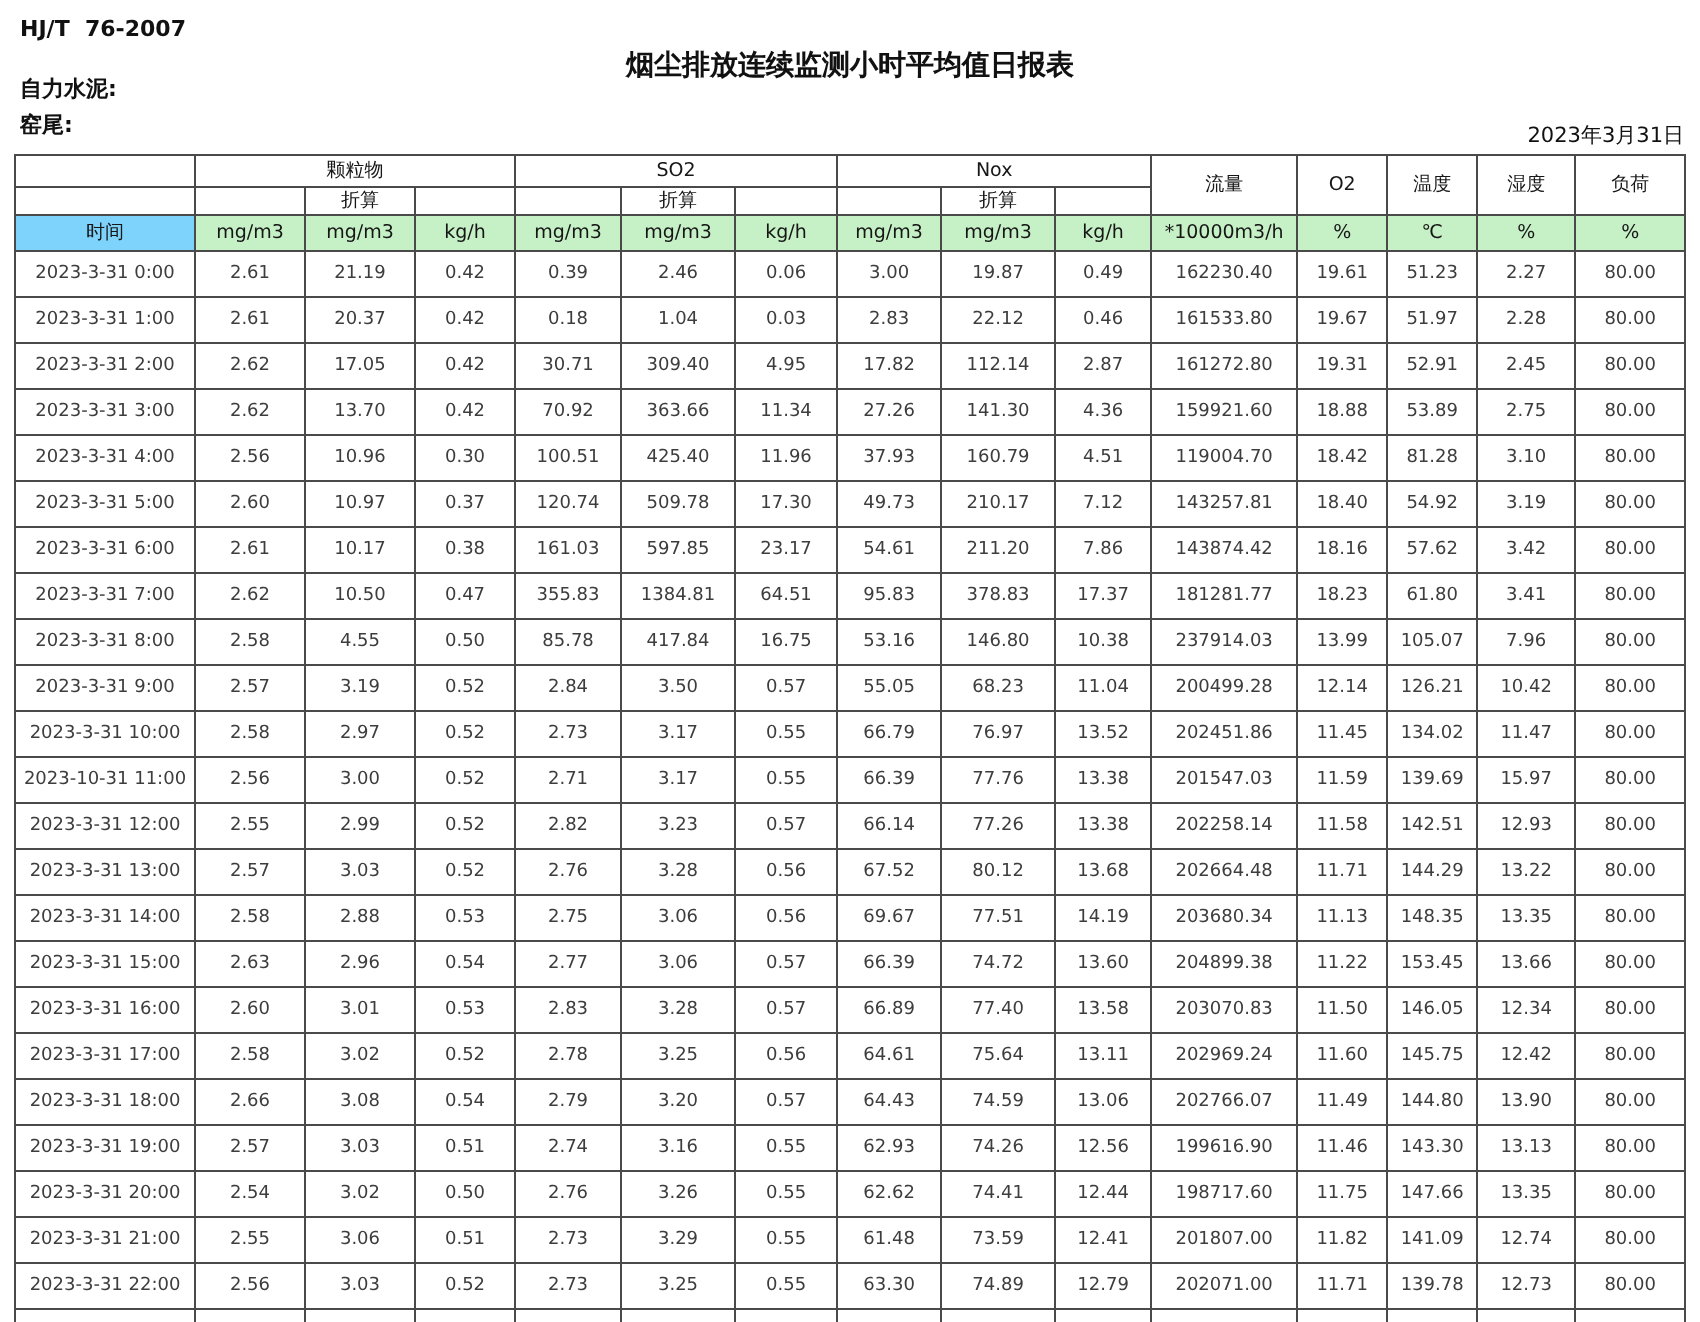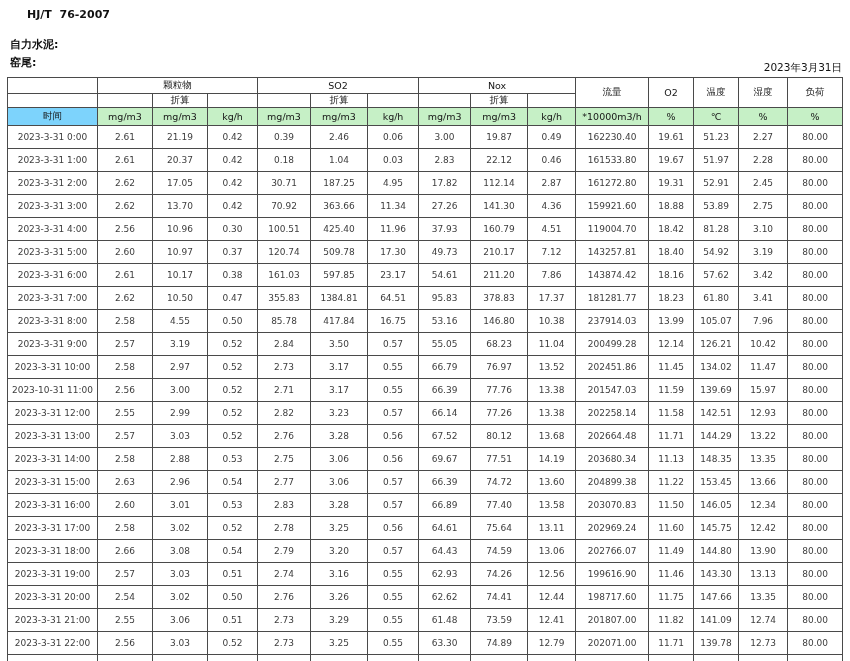--- a/index.html
+++ b/index.html
@@ -1,37 +1,38 @@
 <!DOCTYPE html>
 <html><head>
 <meta charset="utf-8">
 <style>
   html,body { margin:0; padding:0; background:#ffffff; }
   body { width:850px; height:661px; font-family:"DejaVu Sans","Liberation Sans",sans-serif; color:#222; }
   .page { position:relative; width:850px; height:661px; overflow:hidden; }
-  .std { position:absolute; left:10px; top:8px; font-size:11px; font-weight:bold; white-space:pre; color:#111;margin-left:17px; }
+  .std { position:absolute; left:10px; top:8px; font-size:11px; font-weight:bold; white-space:pre; color:#111; }
   .title { position:absolute; left:0; top:24px; width:100%; text-align:center; font-size:14px; font-weight:bold; color:#111; }
   .company { position:absolute; left:10px; top:37px; font-size:11px; font-weight:bold; color:#111; }
   .location { position:absolute; left:10px; top:55px; font-size:11px; font-weight:bold; color:#111; }
   .date { position:absolute; right:8px; top:61px; font-size:10.5px; color:#111; }
   .tables { position:absolute; left:7px; top:77px; width:836px; }
   table { border-collapse:collapse; table-layout:fixed; width:835px; }
   td { border:1px solid #4a4a4a; text-align:center; vertical-align:middle;
        font-size:9px; height:16px; padding:0; overflow:hidden; white-space:nowrap; color:#3d3d3d; }
   thead td { font-size:9.5px; color:#161616; }
   tr.h1 td { height:15px; }
   tr.h2 td { height:13px; }
   tr.units-row td { height:17px; background:#c6f0c6; }
   td.o2 { vertical-align:top; padding-top:6px; }
 </style>
 </head>
 <body>
 
 <div class="page">
   <div class="std">HJ/T  76-2007</div>
+  <div class="title">烟尘排放连续监测小时平均值日报表</div>
   <div class="company">自力水泥:</div>
   <div class="location">窑尾:</div>
   <div class="date">2023年3月31日</div>
 
   <div class="tables">
     <table class="main">
       <colgroup>
         <col style="width:90px">
           <col style="width:55px">
           <col style="width:55px">
@@ -124,21 +125,21 @@
             <td>51.97</td>
             <td>2.28</td>
             <td>80.00</td>
           </tr>
           <tr>
             <td>2023-3-31 2:00</td>
             <td>2.62</td>
             <td>17.05</td>
             <td>0.42</td>
             <td>30.71</td>
-            <td>187.25</td>
+            <td>309.40</td>
             <td>4.95</td>
             <td>17.82</td>
             <td>112.14</td>
             <td>2.87</td>
             <td>161272.80</td>
             <td class="o2">19.31</td>
             <td>52.91</td>
             <td>2.45</td>
             <td>80.00</td>
           </tr>

